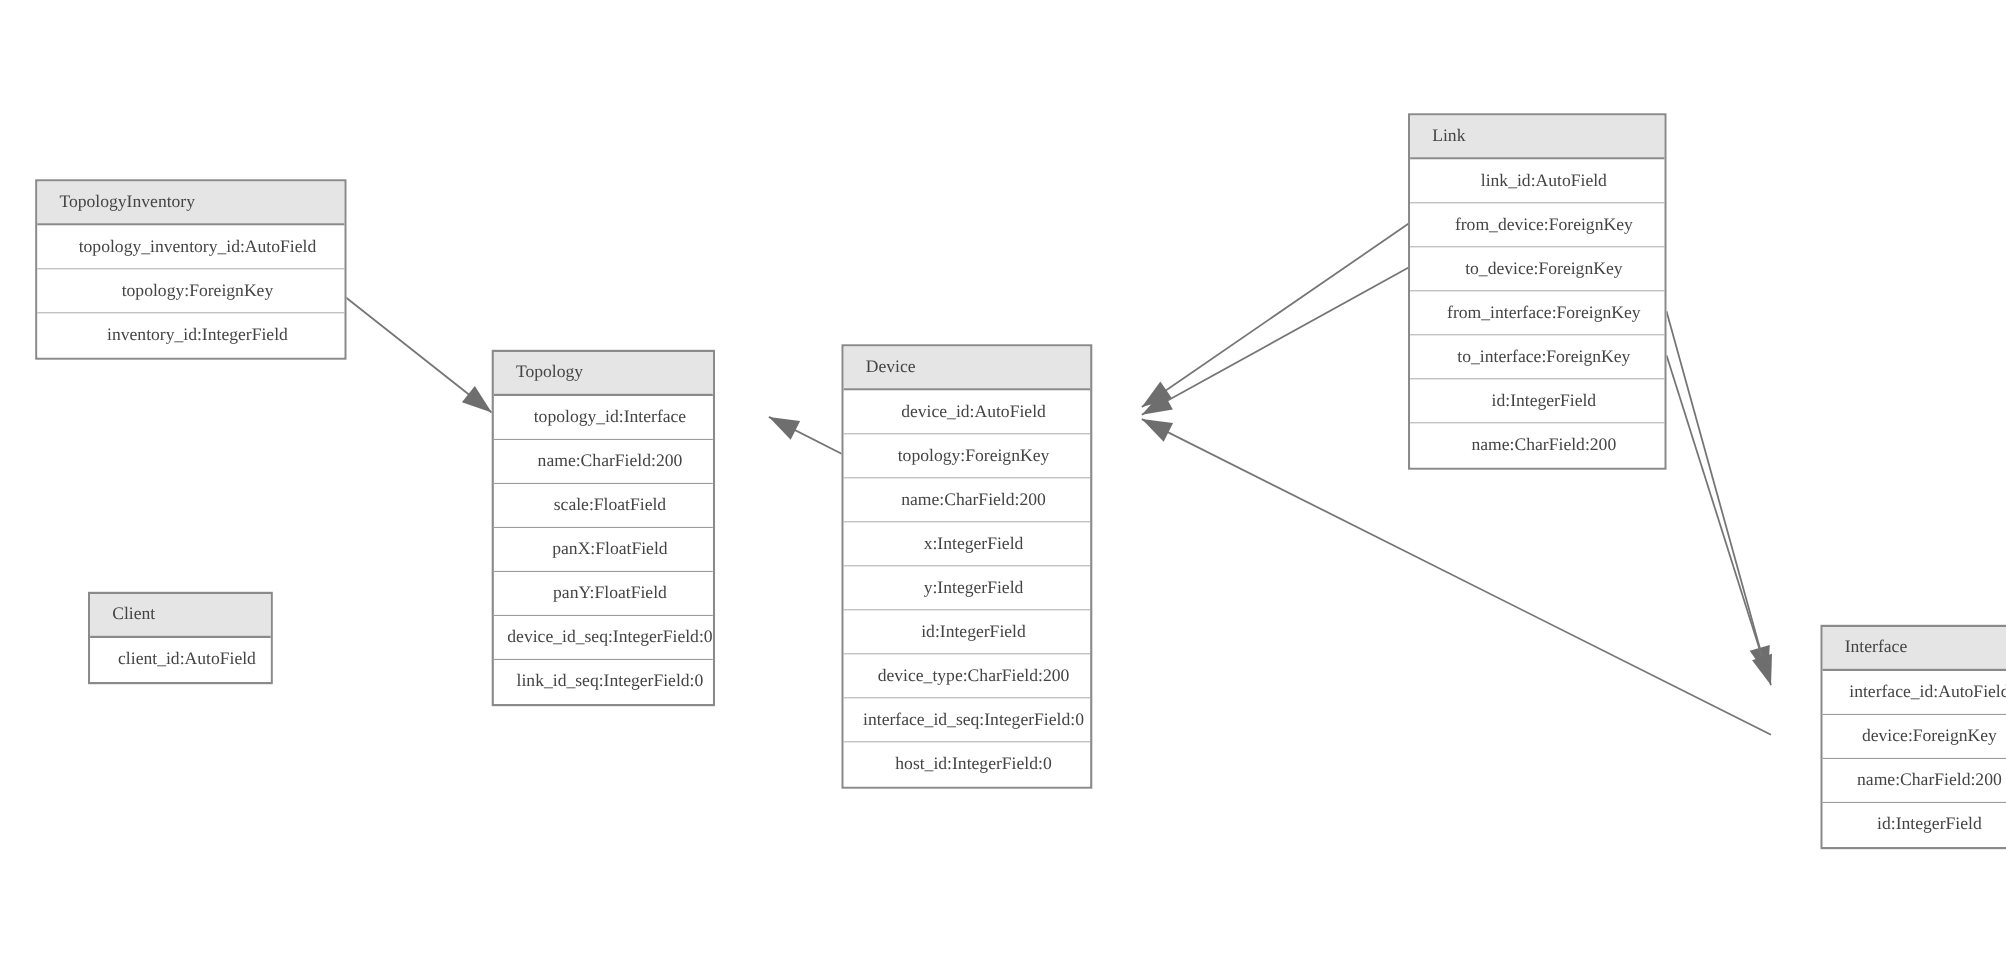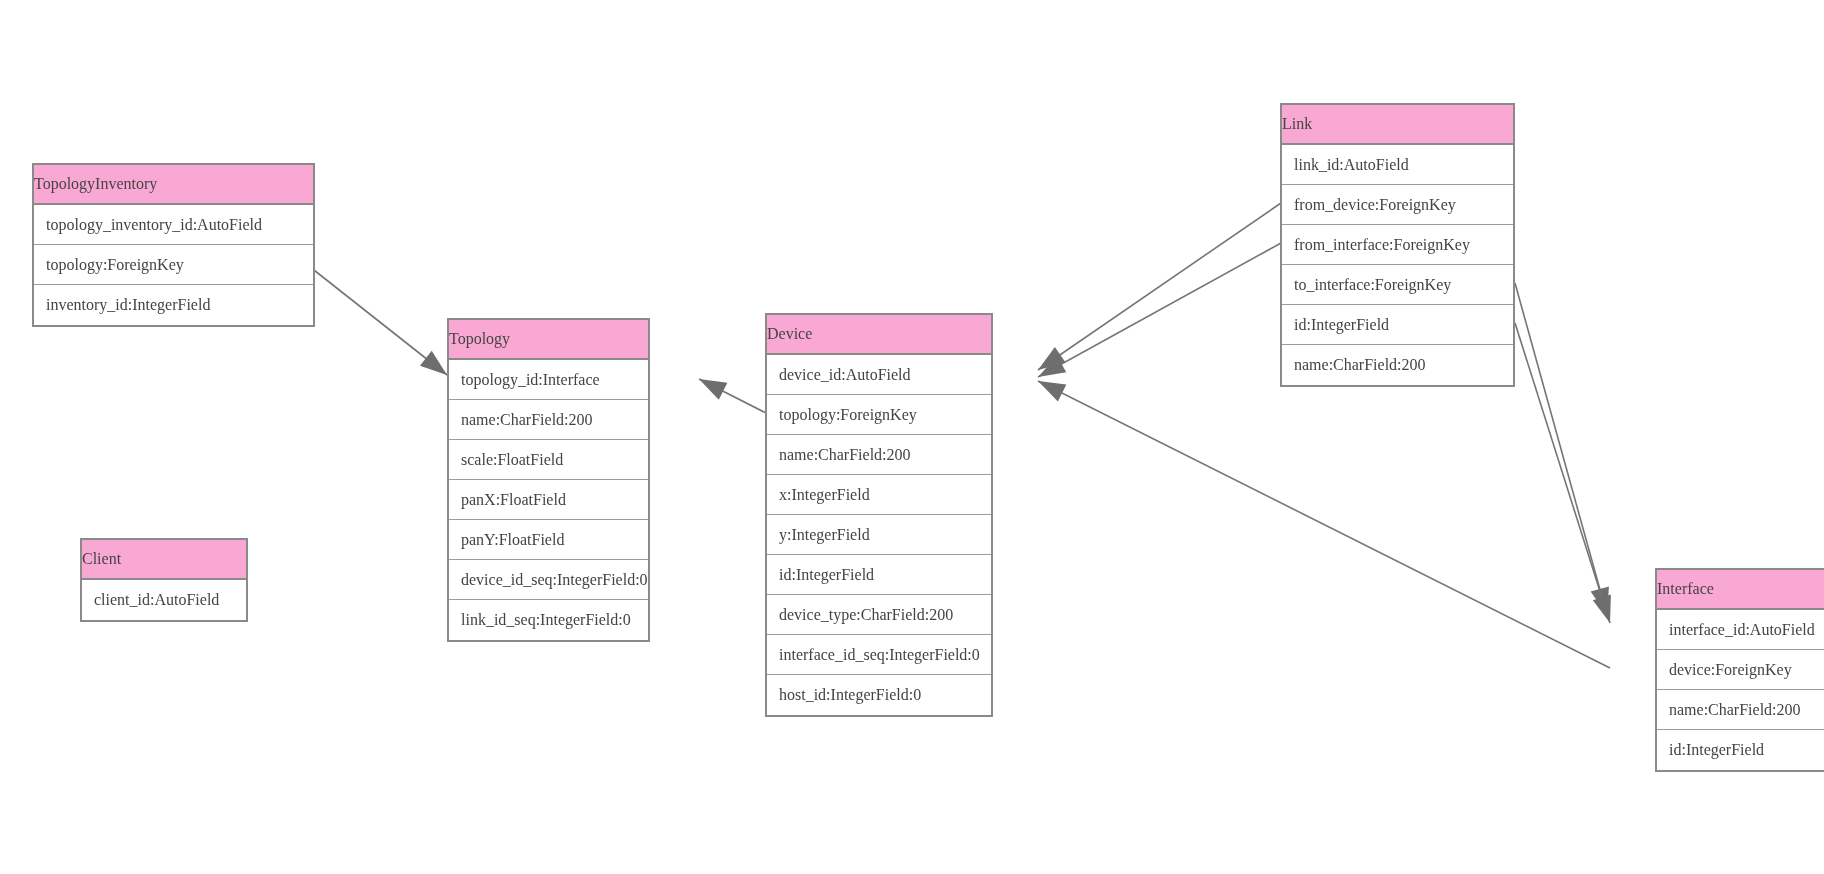--- a/index.html
+++ b/index.html
@@ -8,29 +8,30 @@
     background:#ffffff;
     font-family:"Liberation Serif","DejaVu Serif",serif;
   }
   #diagram-canvas{position:absolute;left:0;top:0;width:1824px;height:874px;}
   #edge-layer{position:absolute;left:0;top:0;z-index:0;}
   .entity-table{
     position:absolute;z-index:1;background:#ffffff;
     border:2px solid #8a8a8a;box-sizing:border-box;
   }
   .entity-header{
-    height:40px;line-height:38px;padding-left:0;box-sizing:border-box;
-    background:#f9a8d4;border-bottom:2px solid #8a8a8a;
+    height:40px;line-height:38px;padding-left:20px;box-sizing:border-box;
+    background:#e5e5e5;border-bottom:2px solid #8a8a8a;
     color:#444444;font-size:16px;white-space:nowrap;overflow:hidden;
   }
   .entity-row{
     height:40px;line-height:39px;padding-left:12px;box-sizing:border-box;
     border-bottom:1px solid #9c9c9c;
     color:#444444;font-size:16px;white-space:nowrap;overflow:hidden;
     background:#ffffff;
+    text-align:center;
   }
   .entity-row:last-child{border-bottom:none;}
 </style>
 </head>
 <body>
 
 <div id="diagram-canvas">
     <svg id="edge-layer" width="1824" height="874">
       <line x1="305" y1="263" x2="447" y2="375" stroke="#757575" stroke-width="1.6"></line>
       <polygon points="447,375 419.9173107730016,365.738361687378 431.683738432261,350.8202123336742" fill="#6e6e6e"></polygon>
@@ -76,20 +77,21 @@
       <div class="entity-row">y:IntegerField</div>
       <div class="entity-row">id:IntegerField</div>
       <div class="entity-row">device_type:CharField:200</div>
       <div class="entity-row">interface_id_seq:IntegerField:0</div>
       <div class="entity-row">host_id:IntegerField:0</div>
     </div>
     <div class="entity-table" style="left: 1280px; top: 103px; width: 235px;">
       <div class="entity-header">Link</div>
       <div class="entity-row">link_id:AutoField</div>
       <div class="entity-row">from_device:ForeignKey</div>
+      <div class="entity-row">to_device:ForeignKey</div>
       <div class="entity-row">from_interface:ForeignKey</div>
       <div class="entity-row">to_interface:ForeignKey</div>
       <div class="entity-row">id:IntegerField</div>
       <div class="entity-row">name:CharField:200</div>
     </div>
     <div class="entity-table" style="left: 1655px; top: 568px; width: 186px;">
       <div class="entity-header">Interface</div>
       <div class="entity-row">interface_id:AutoField</div>
       <div class="entity-row">device:ForeignKey</div>
       <div class="entity-row">name:CharField:200</div>

